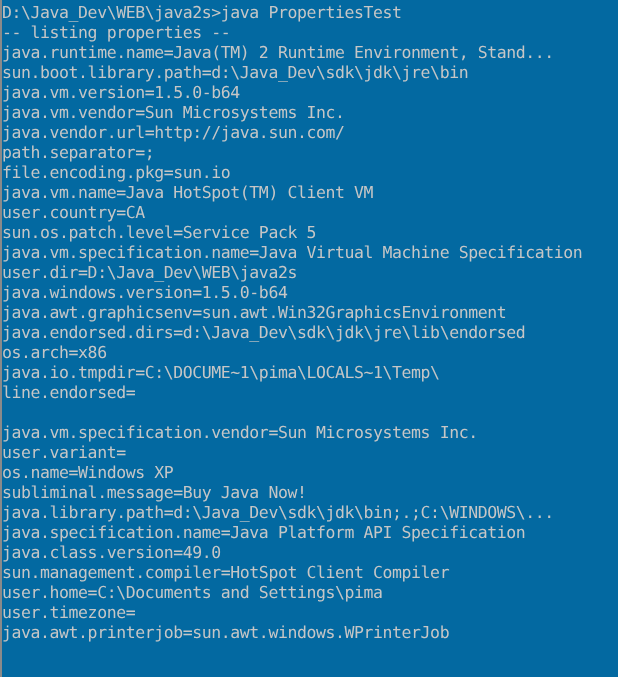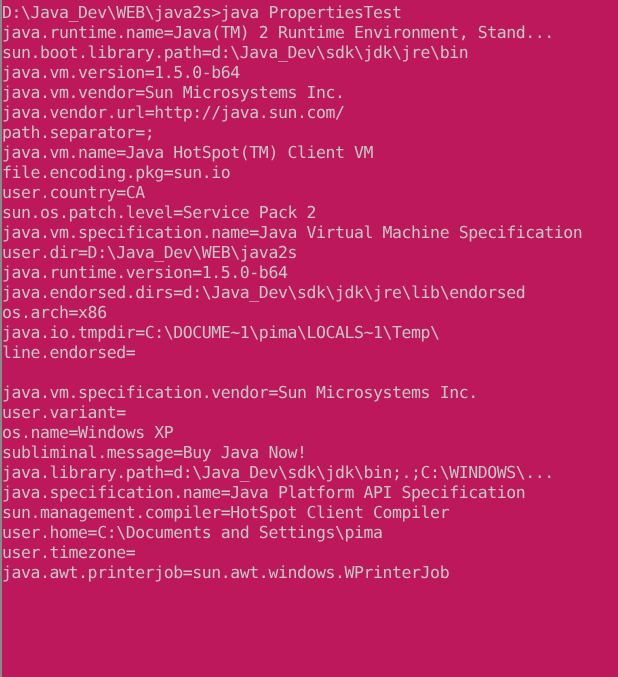--- a/index.html
+++ b/index.html
@@ -12,21 +12,21 @@
     width: 618px;
     height: 677px;
     overflow: hidden;
     font-family: "DejaVu Sans Mono", "Liberation Mono", monospace;
   }
 
   #console-window {
     position: relative;
     width: 618px;
     height: 677px;
-    background: #be185d;
+    background: #0369a1;
     overflow: hidden;
   }
 
   
   #left-edge-strip {
     position: absolute;
     left: 0;
     top: 0;
     width: 2px;
     height: 677px;
@@ -64,43 +64,46 @@
 </style>
 </head>
 <body>
 
 <div id="console-window">
 
   <div id="left-edge-strip"></div>
 
   <div id="console-output">
       <span class="console-line">D:\Java_Dev\WEB\java2s&gt;java PropertiesTest</span>
+      <span class="console-line">-- listing properties --</span>
       <span class="console-line">java.runtime.name=Java(TM) 2 Runtime Environment, Stand...</span>
       <span class="console-line">sun.boot.library.path=d:\Java_Dev\sdk\jdk\jre\bin</span>
       <span class="console-line">java.vm.version=1.5.0-b64</span>
       <span class="console-line">java.vm.vendor=Sun Microsystems Inc.</span>
       <span class="console-line">java.vendor.url=http://java.sun.com/</span>
       <span class="console-line">path.separator=;</span>
+      <span class="console-line">file.encoding.pkg=sun.io</span>
       <span class="console-line">java.vm.name=Java HotSpot(TM) Client VM</span>
-      <span class="console-line">file.encoding.pkg=sun.io</span>
       <span class="console-line">user.country=CA</span>
-      <span class="console-line">sun.os.patch.level=Service Pack 2</span>
+      <span class="console-line">sun.os.patch.level=Service Pack 5</span>
       <span class="console-line">java.vm.specification.name=Java Virtual Machine Specification</span>
       <span class="console-line">user.dir=D:\Java_Dev\WEB\java2s</span>
-      <span class="console-line">java.runtime.version=1.5.0-b64</span>
+      <span class="console-line">java.windows.version=1.5.0-b64</span>
+      <span class="console-line">java.awt.graphicsenv=sun.awt.Win32GraphicsEnvironment</span>
       <span class="console-line">java.endorsed.dirs=d:\Java_Dev\sdk\jdk\jre\lib\endorsed</span>
       <span class="console-line">os.arch=x86</span>
       <span class="console-line">java.io.tmpdir=C:\DOCUME~1\pima\LOCALS~1\Temp\</span>
       <span class="console-line">line.endorsed=</span>
       <span class="console-line blank"></span>
       <span class="console-line">java.vm.specification.vendor=Sun Microsystems Inc.</span>
       <span class="console-line">user.variant=</span>
       <span class="console-line">os.name=Windows XP</span>
       <span class="console-line">subliminal.message=Buy Java Now!</span>
       <span class="console-line">java.library.path=d:\Java_Dev\sdk\jdk\bin;.;C:\WINDOWS\...</span>
       <span class="console-line">java.specification.name=Java Platform API Specification</span>
+      <span class="console-line">java.class.version=49.0</span>
       <span class="console-line">sun.management.compiler=HotSpot Client Compiler</span>
       <span class="console-line">user.home=C:\Documents and Settings\pima</span>
       <span class="console-line">user.timezone=</span>
       <span class="console-line">java.awt.printerjob=sun.awt.windows.WPrinterJob</span>
     </div>
 
 </div>
 
 </body></html>

